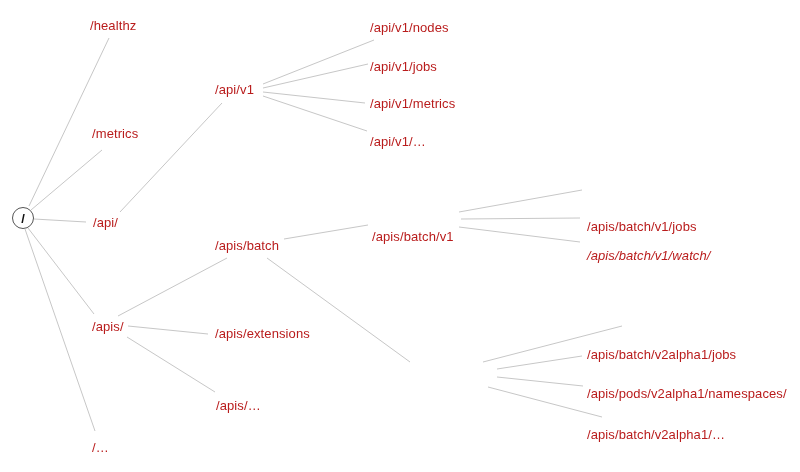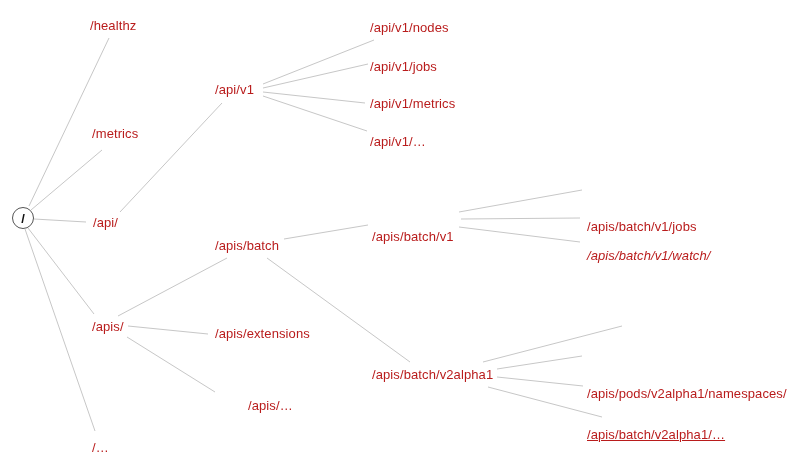--- a/index.html
+++ b/index.html
@@ -86,27 +86,27 @@
 
   <div class="node" style="left:90px;  top:19px;">/healthz</div>
   <div class="node" style="left:92px;  top:127px;">/metrics</div>
   <div class="node" style="left:93px;  top:216px;">/api/</div>
   <div class="node" style="left:92px;  top:320px;">/apis/</div>
   <div class="node" style="left:92px;  top:441px;">/…</div>
 
   <div class="node" style="left:215px; top:83px;">/api/v1</div>
   <div class="node" style="left:215px; top:239px;">/apis/batch</div>
   <div class="node" style="left:215px; top:327px;">/apis/extensions</div>
-  <div class="node" style="left:216px; top:399px;margin-left:32px;">/apis/…</div>
+  <div class="node" style="left:216px; top:399px;">/apis/…</div>
 
   <div class="node" style="left:370px; top:21px;">/api/v1/nodes</div>
   <div class="node" style="left:370px; top:60px;">/api/v1/jobs</div>
   <div class="node" style="left:370px; top:97px;">/api/v1/metrics</div>
   <div class="node" style="left:370px; top:135px;">/api/v1/…</div>
   <div class="node" style="left:372px; top:230px;">/apis/batch/v1</div>
-  <div class="node" style="left:372px; top:368px;">/apis/batch/v2alpha1</div>
 
   <div class="node" style="left:587px; top:172px;margin-top:48px;">/apis/batch/v1/jobs</div>
   <div class="node" style="left:587px; top:249px;font-style:italic;">/apis/batch/v1/watch/</div>
+  <div class="node" style="left:587px; top:348px;">/apis/batch/v2alpha1/jobs</div>
   <div class="node" style="left:587px; top:387px;">/apis/pods/v2alpha1/namespaces/</div>
-  <div class="node" style="left:587px; top:428px;text-decoration:underline;">/apis/batch/v2alpha1/…</div>
+  <div class="node" style="left:587px; top:428px;">/apis/batch/v2alpha1/…</div>
 
 </div>
 
 </body></html>

